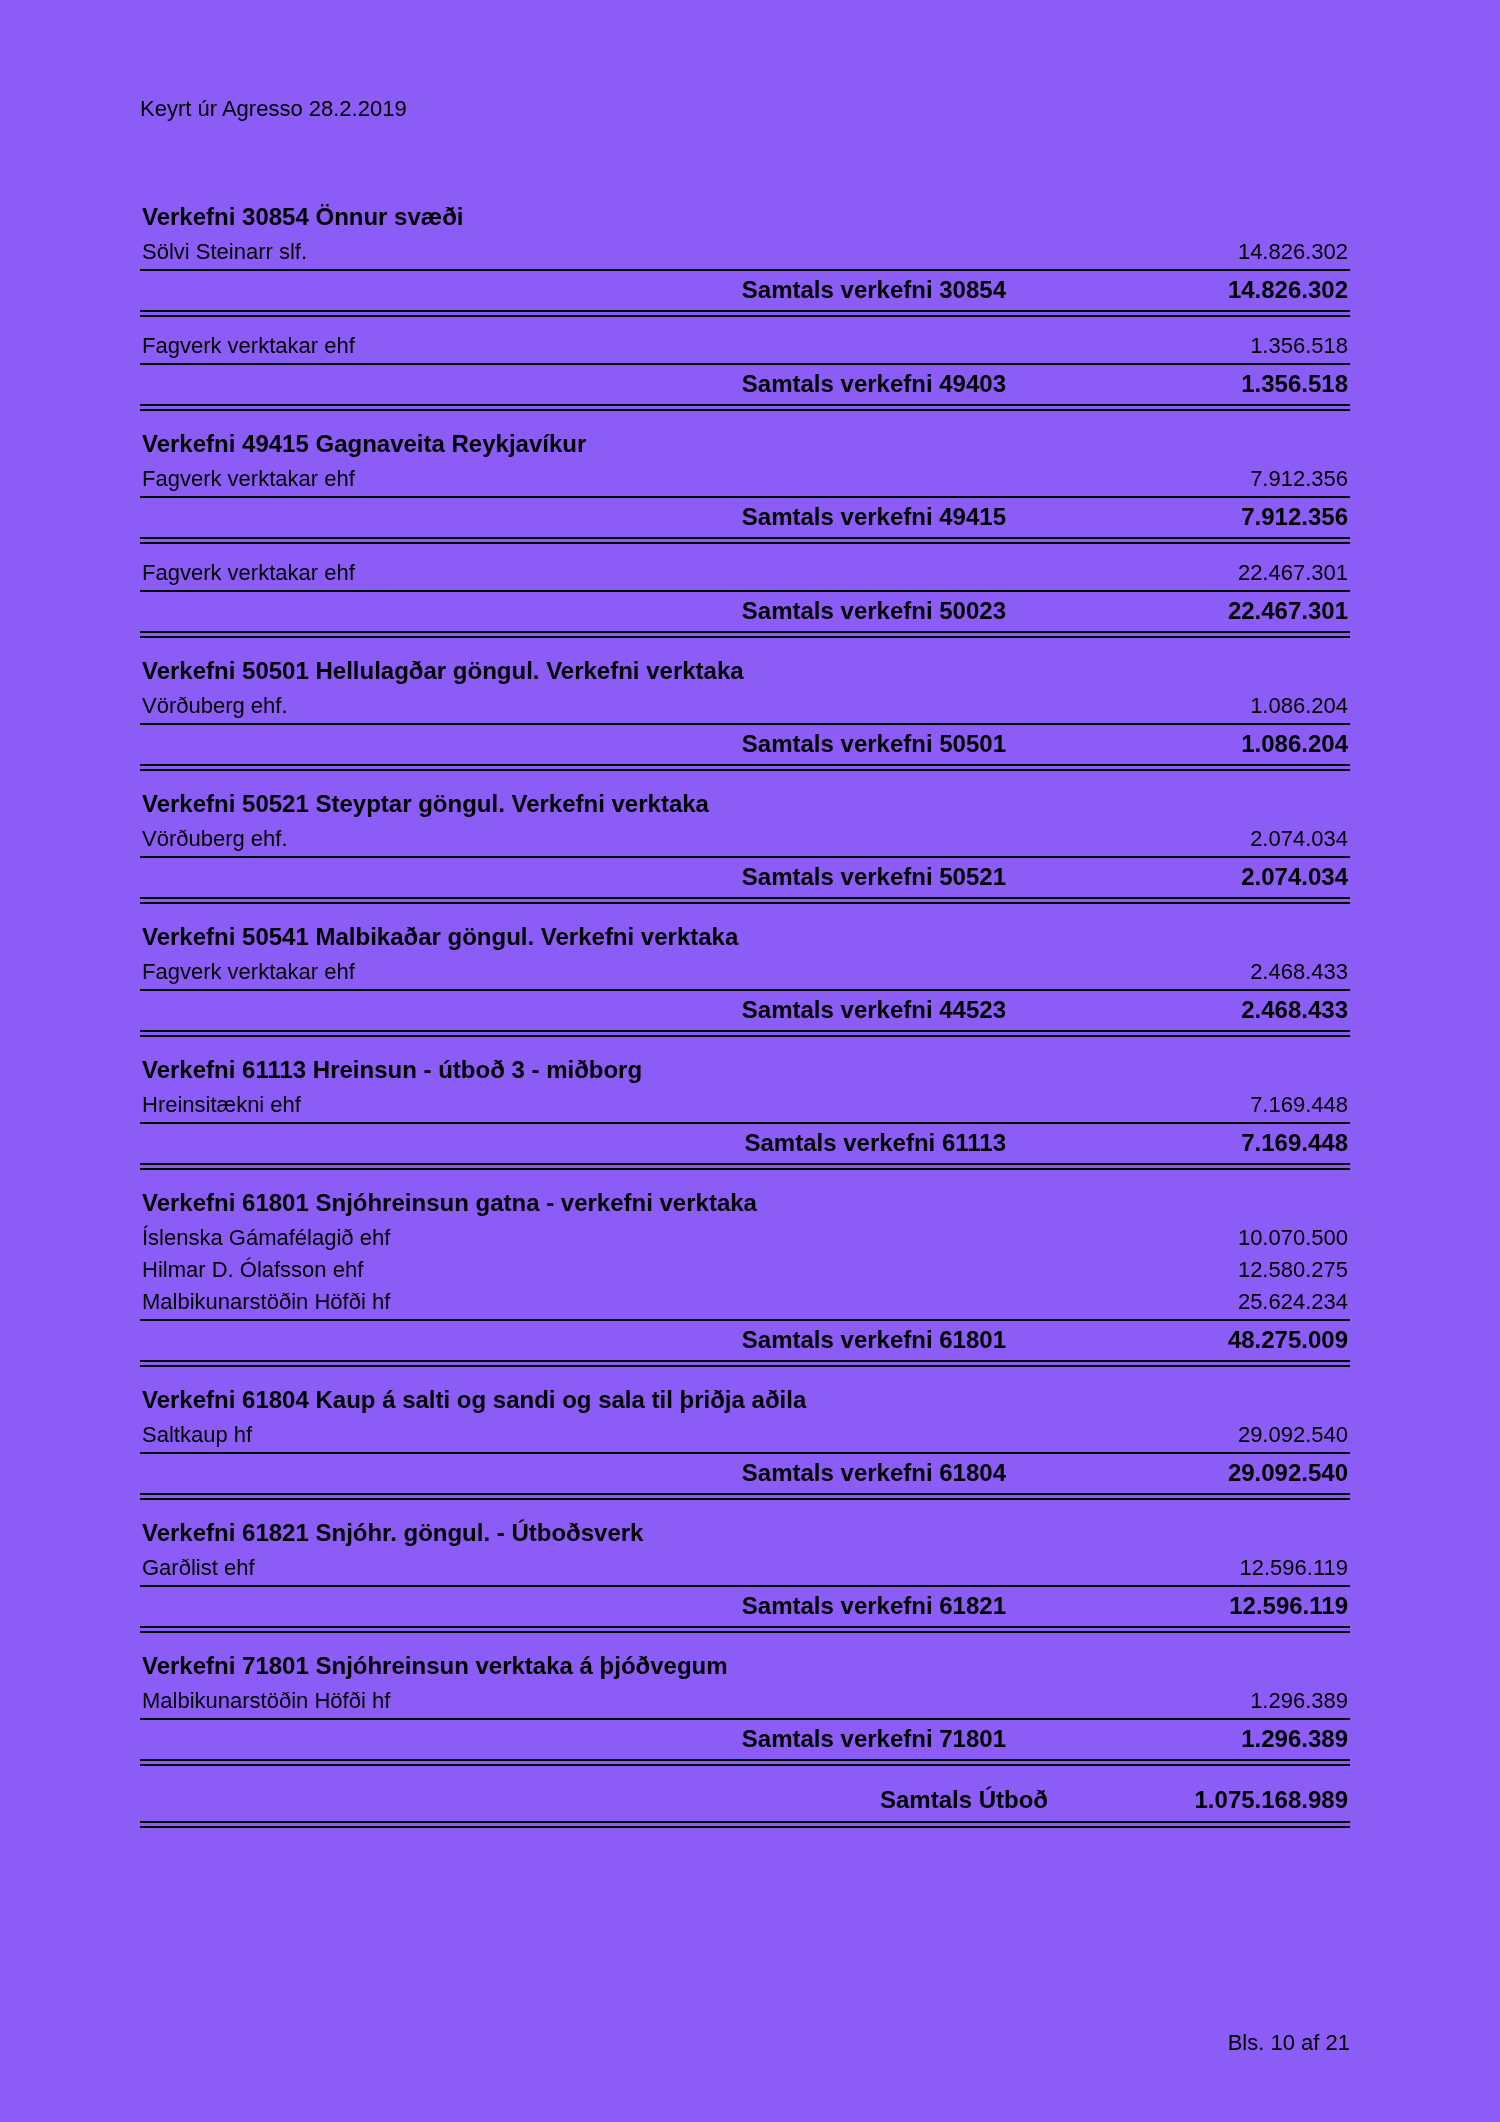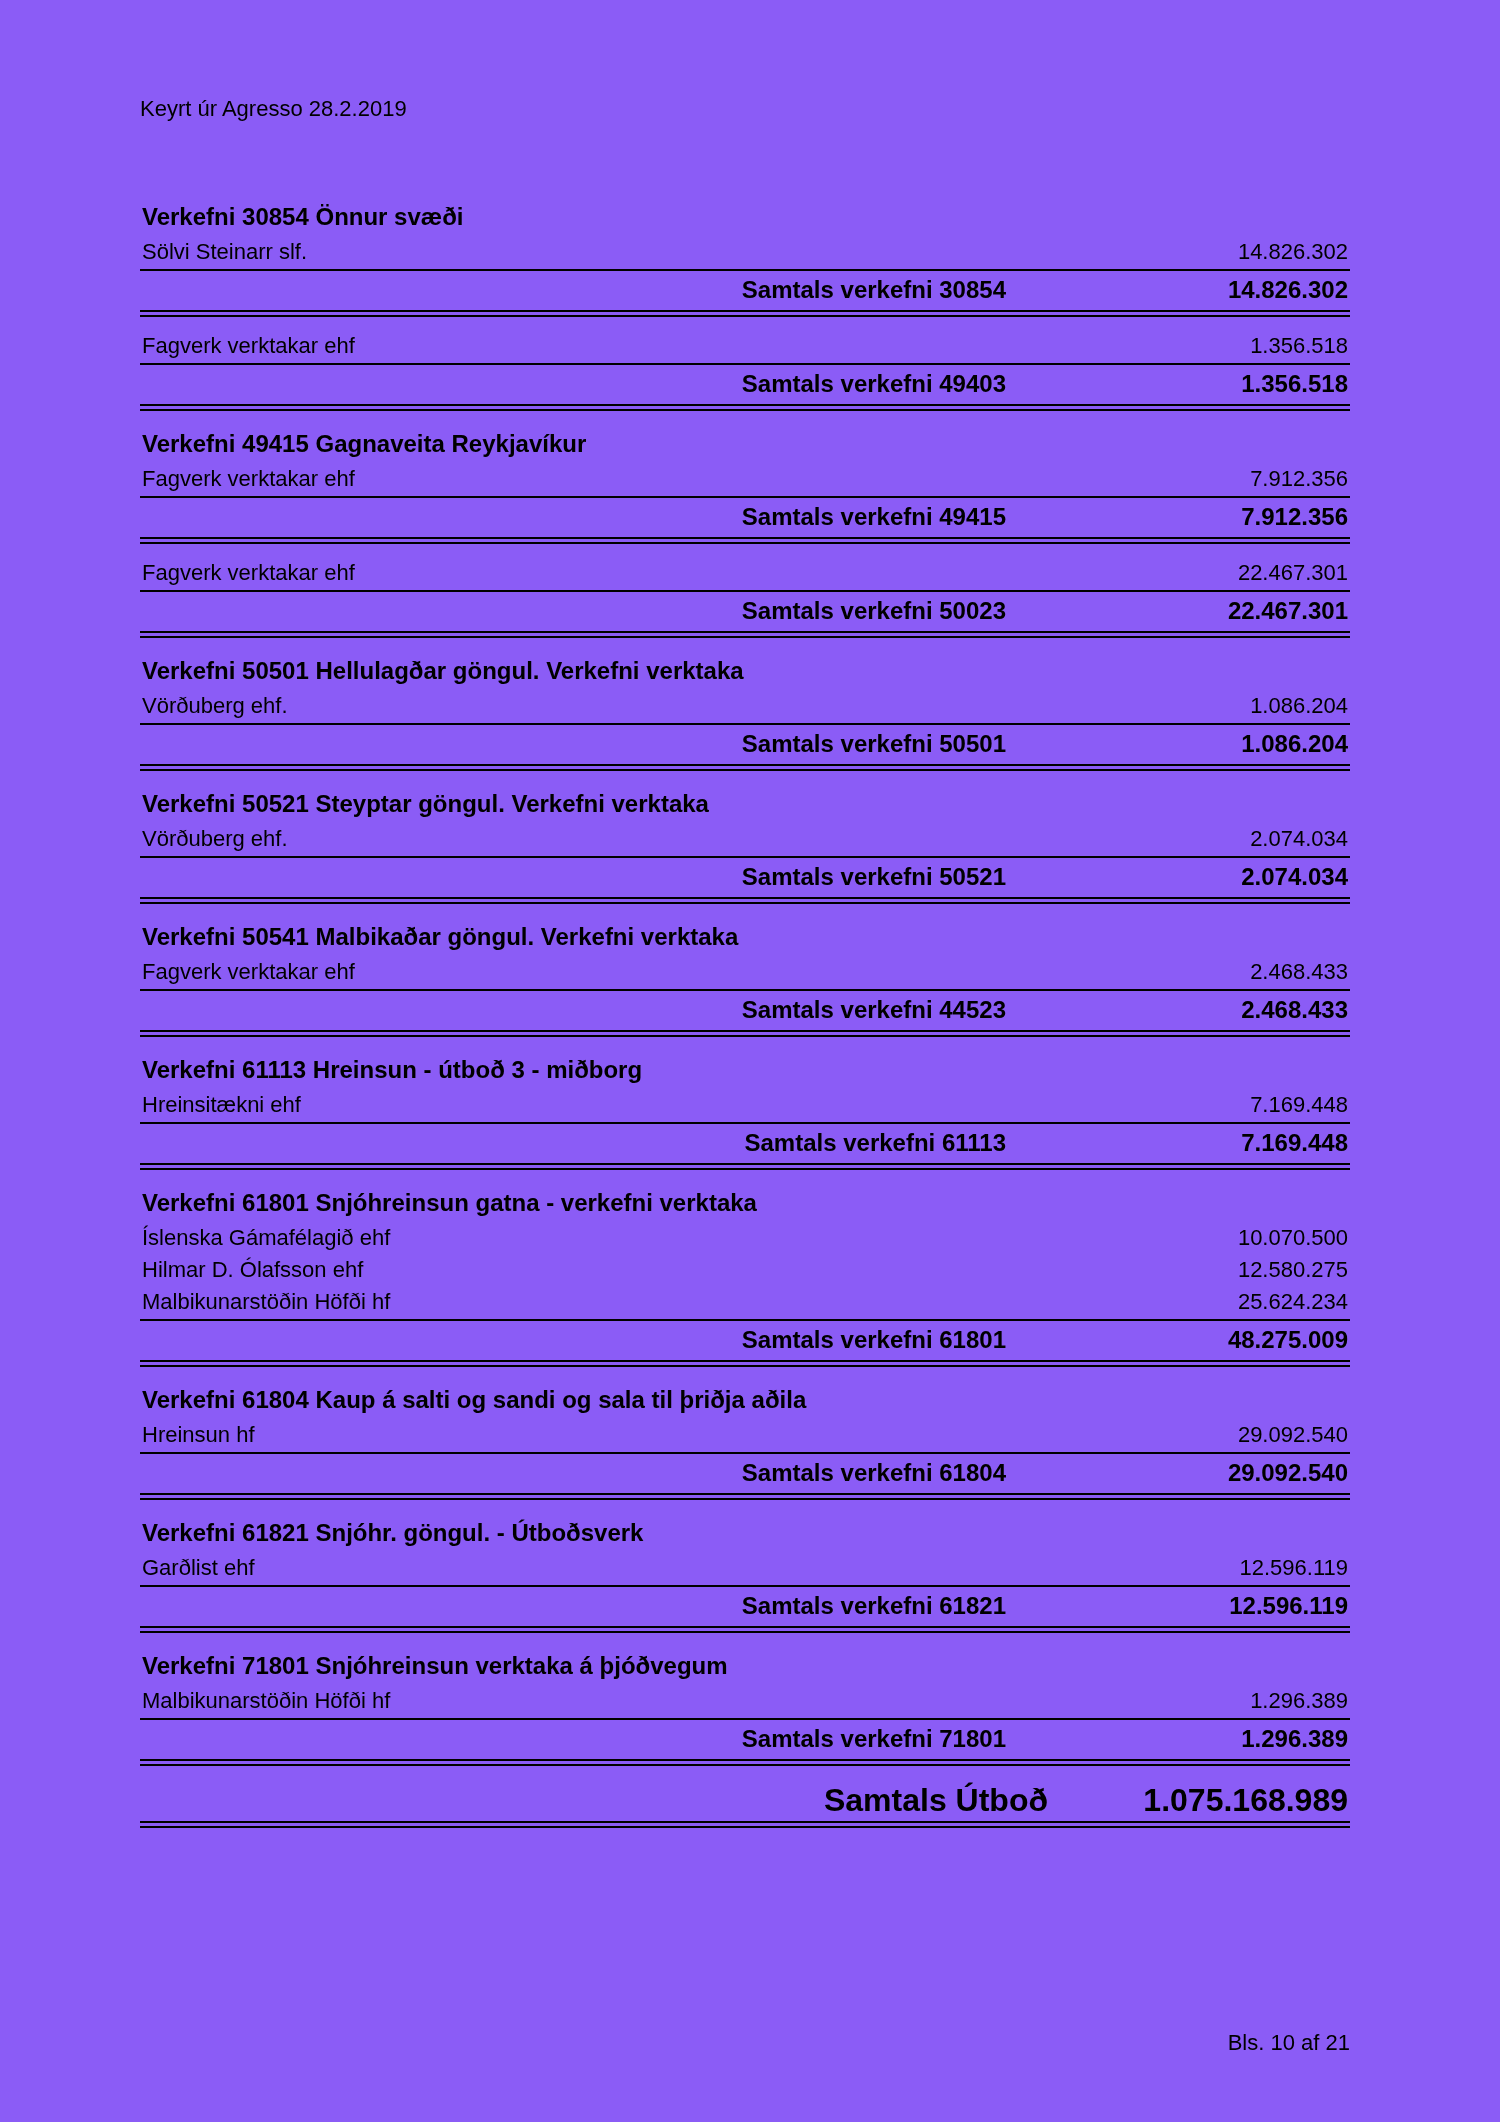--- a/index.html
+++ b/index.html
@@ -62,21 +62,21 @@
     margin-left: auto;
   }
   .total-amount {
     flex: none;
     width: 300px;
     text-align: right;
   }
   .grand-total-row {
     display: flex;
     align-items: flex-start;
-    font-size: 32px;
+    font-size: 24px;
     font-weight: 700;
     line-height: 30px;
     margin-top: 14px;
     padding: 5px 2px 6px 2px;
     border-bottom: 7px double #000;
   }
   .page-footer {
     position: absolute;
     top: 2030px;
     right: 150px;
@@ -222,21 +222,21 @@
     <div class="total-row">
       <span class="total-label">Samtals verkefni 61801</span>
       <span class="total-amount">48.275.009</span>
     </div>
   </section>
 
   <section class="section">
     <h2 class="section-title">Verkefni 61804 Kaup á salti og sandi og sala til þriðja aðila</h2>
     <div class="vendor-rows">
   <div class="vendor-row">
-    <span class="vendor-name">Hreinsun hf</span>
+    <span class="vendor-name">Saltkaup hf</span>
     <span class="vendor-amount">29.092.540</span>
   </div>
 </div>
     <div class="total-row">
       <span class="total-label">Samtals verkefni 61804</span>
       <span class="total-amount">29.092.540</span>
     </div>
   </section>
 
   <section class="section">

